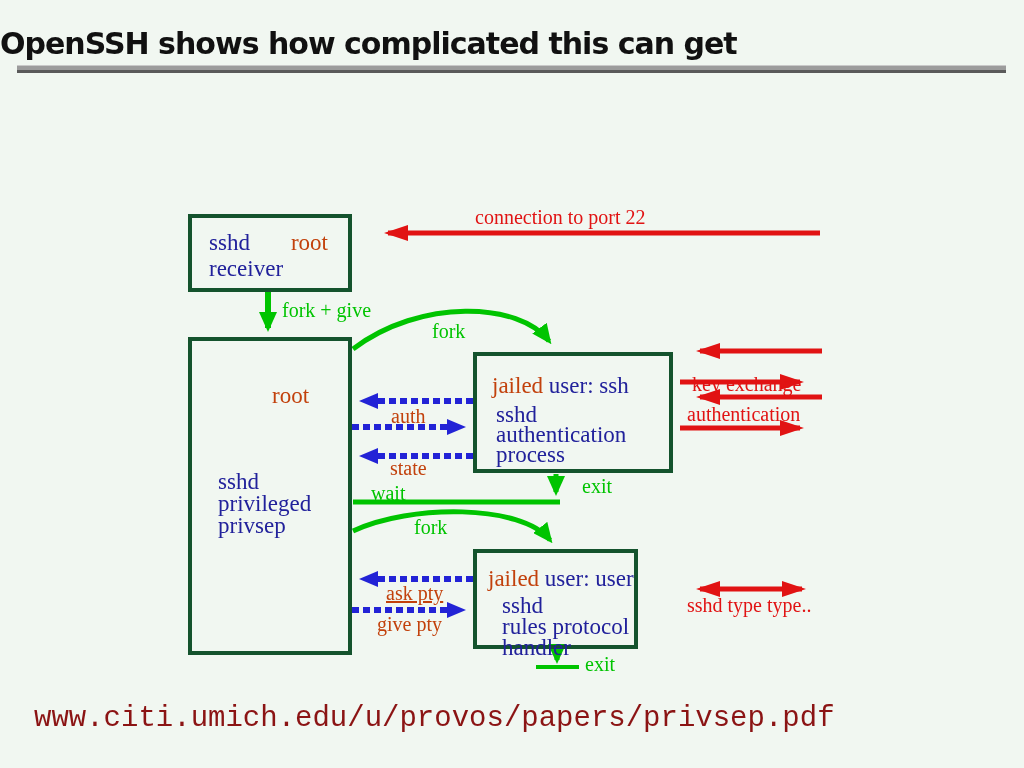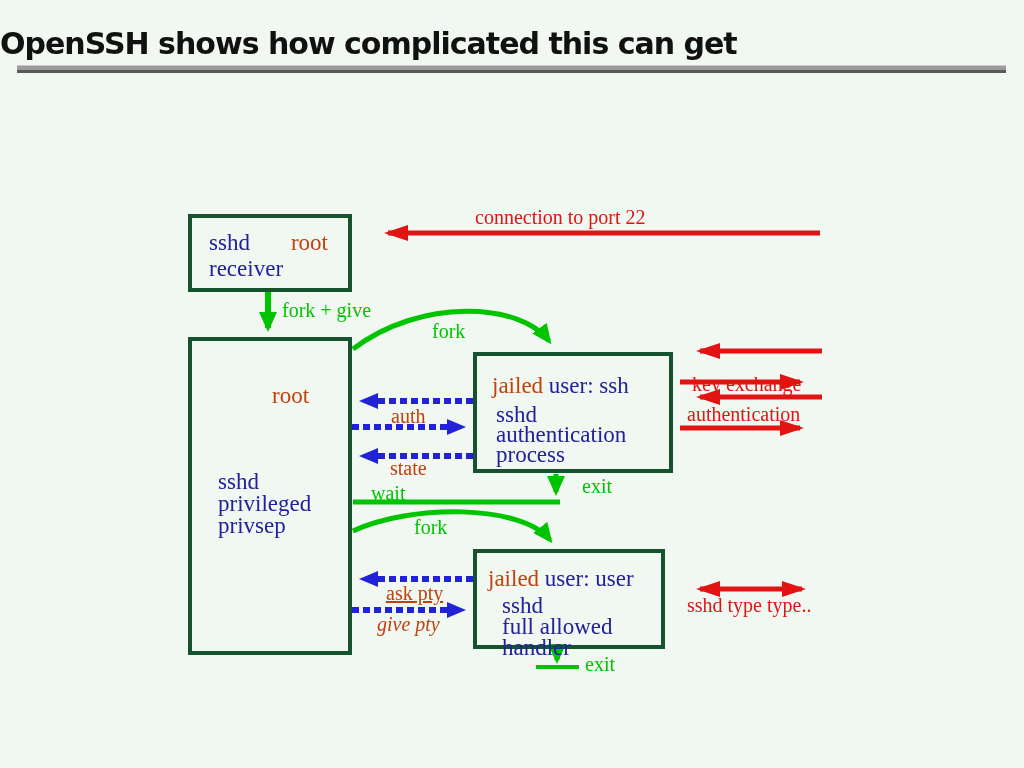--- a/index.html
+++ b/index.html
@@ -17,21 +17,21 @@
   .pbox{position:absolute;border:4px solid #14532d;background:transparent;box-sizing:border-box;
         font-size:23px;}
   .blue{color:#21219b;}
   .black{color:#c2410c;}
   #receiver-box{left:188px;top:214px;width:164px;height:78px;padding:12px 20px 0 17px;}
   #receiver-box .row1{display:flex;justify-content:space-between;}
   #monitor-box{left:188px;top:337px;width:164px;height:318px;}
   #monitor-root{position:absolute;left:80px;top:42px;}
   #monitor-lines{position:absolute;left:26px;top:130px;line-height:22px;}
   #jailed-auth-box{left:473px;top:352px;width:200px;height:121px;padding:17px 0 0 15px;}
-  #jailed-user-box{left:473px;top:549px;width:192px;height:100px;padding:13px 0 0 11px;}
+  #jailed-user-box{left:473px;top:549px;width:165px;height:100px;padding:13px 0 0 11px;}
   .jline{margin-top:6px;line-height:20px;padding-left:4px;}
   #jailed-user-box .jline{padding-left:14px;line-height:21px;margin-top:3px;}
   
   .lbl{position:absolute;font-size:20px;white-space:pre;}
   .lred{color:#e11313;}
   .lgreen{color:#00c400;}
   .lblue{color:#c2410c;}
   
   .footer{position:absolute;left:34px;top:702px;font-family:"Liberation Mono", monospace;
           font-size:29px;color:#8b1414;}
@@ -109,33 +109,34 @@
     </div>
   </div>
 
   <div id="jailed-user-box" class="pbox">
     <div>
       <span class="black">jailed</span>
       <span class="blue">user: user</span>
     </div>
     <div class="jline blue">
       <div>sshd</div>
-      <div>full allowed</div>
+      <div>rules protocol</div>
       <div>handler</div>
     </div>
   </div>
 
   <span class="lbl lred" style="left:475px;top:206px;">connection to port 22</span>
   <span class="lbl lgreen" style="left:282px;top:299px;">fork + give</span>
   <span class="lbl lgreen" style="left:432px;top:320px;">fork</span>
   <span class="lbl lblue" style="left:391px;top:405px;">auth</span>
   <span class="lbl lblue" style="left:390px;top:457px;">state</span>
   <span class="lbl lgreen" style="left:371px;top:482px;">wait</span>
   <span class="lbl lgreen" style="left:582px;top:475px;">exit</span>
   <span class="lbl lgreen" style="left:414px;top:516px;">fork</span>
   <span class="lbl lblue" style="left:386px;top:582px;text-decoration:underline;">ask pty</span>
-  <span class="lbl lblue" style="left:377px;top:613px;font-style:italic;">give pty</span>
+  <span class="lbl lblue" style="left:377px;top:613px;">give pty</span>
   <span class="lbl lgreen" style="left:585px;top:653px;">exit</span>
   <span class="lbl lred" style="left:692px;top:357px;margin-top:16px;">key exchange</span>
   <span class="lbl lred" style="left:687px;top:403px;">authentication</span>
   <span class="lbl lred" style="left:687px;top:594px;">sshd type type..</span>
 
+  <div class="footer">www.citi.umich.edu/u/provos/papers/privsep.pdf</div>
 </div>
 
 </body></html>

